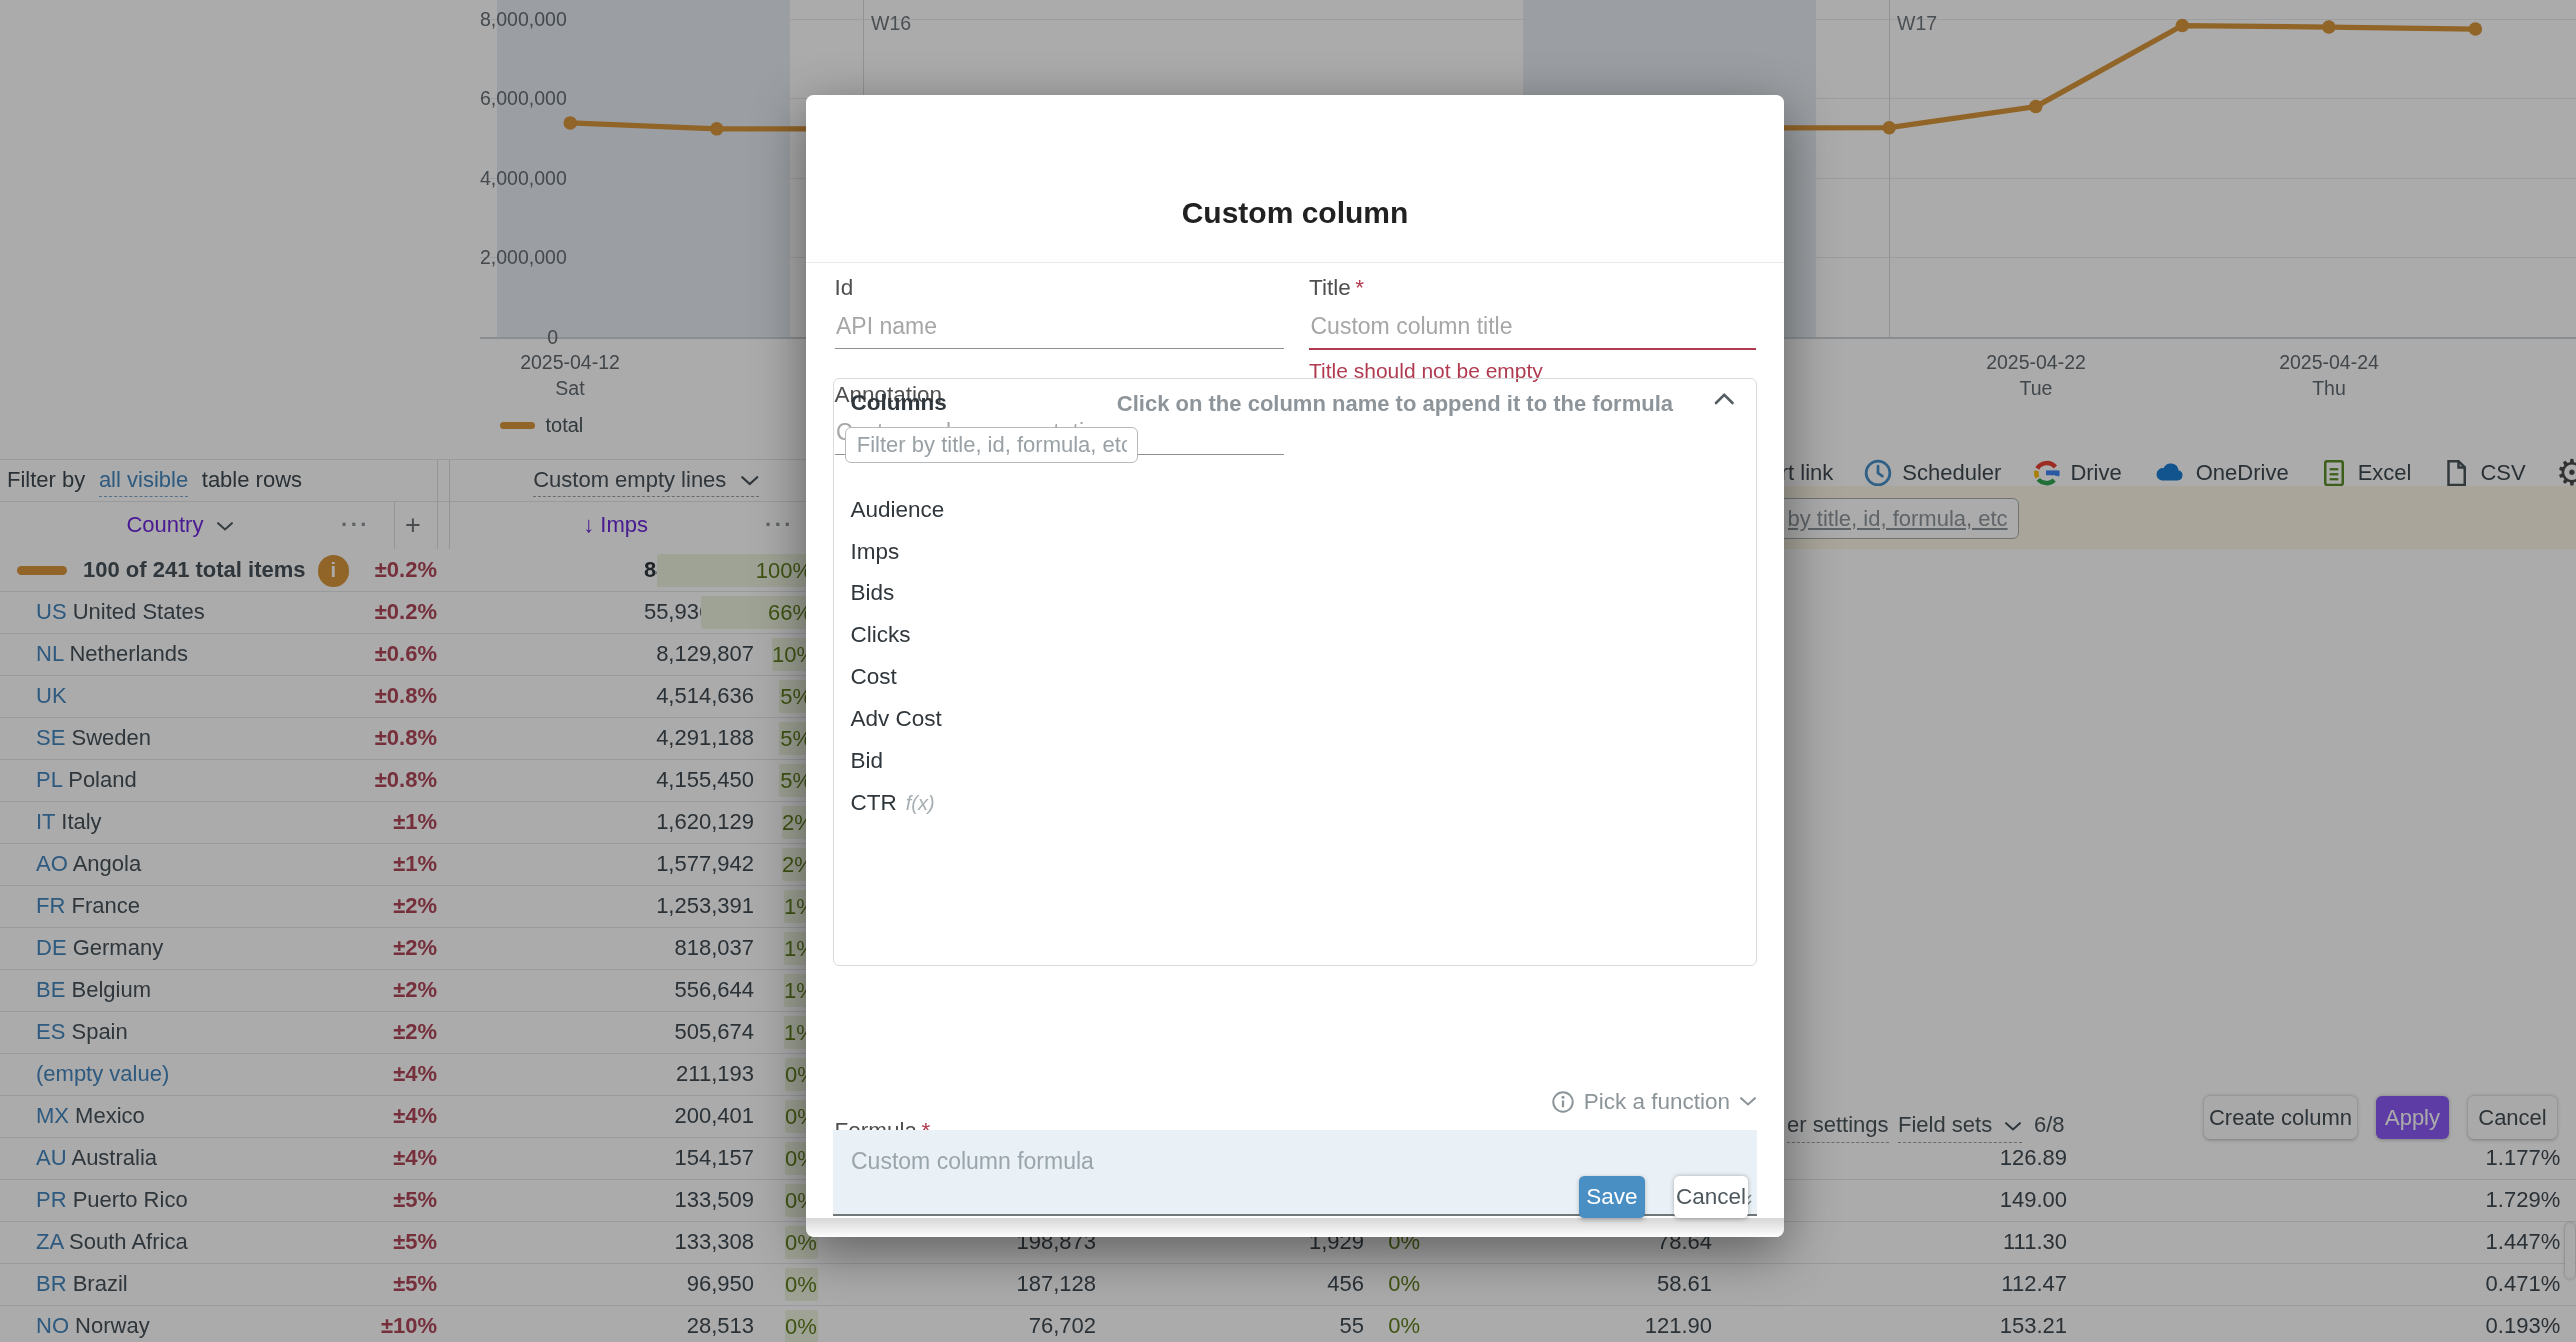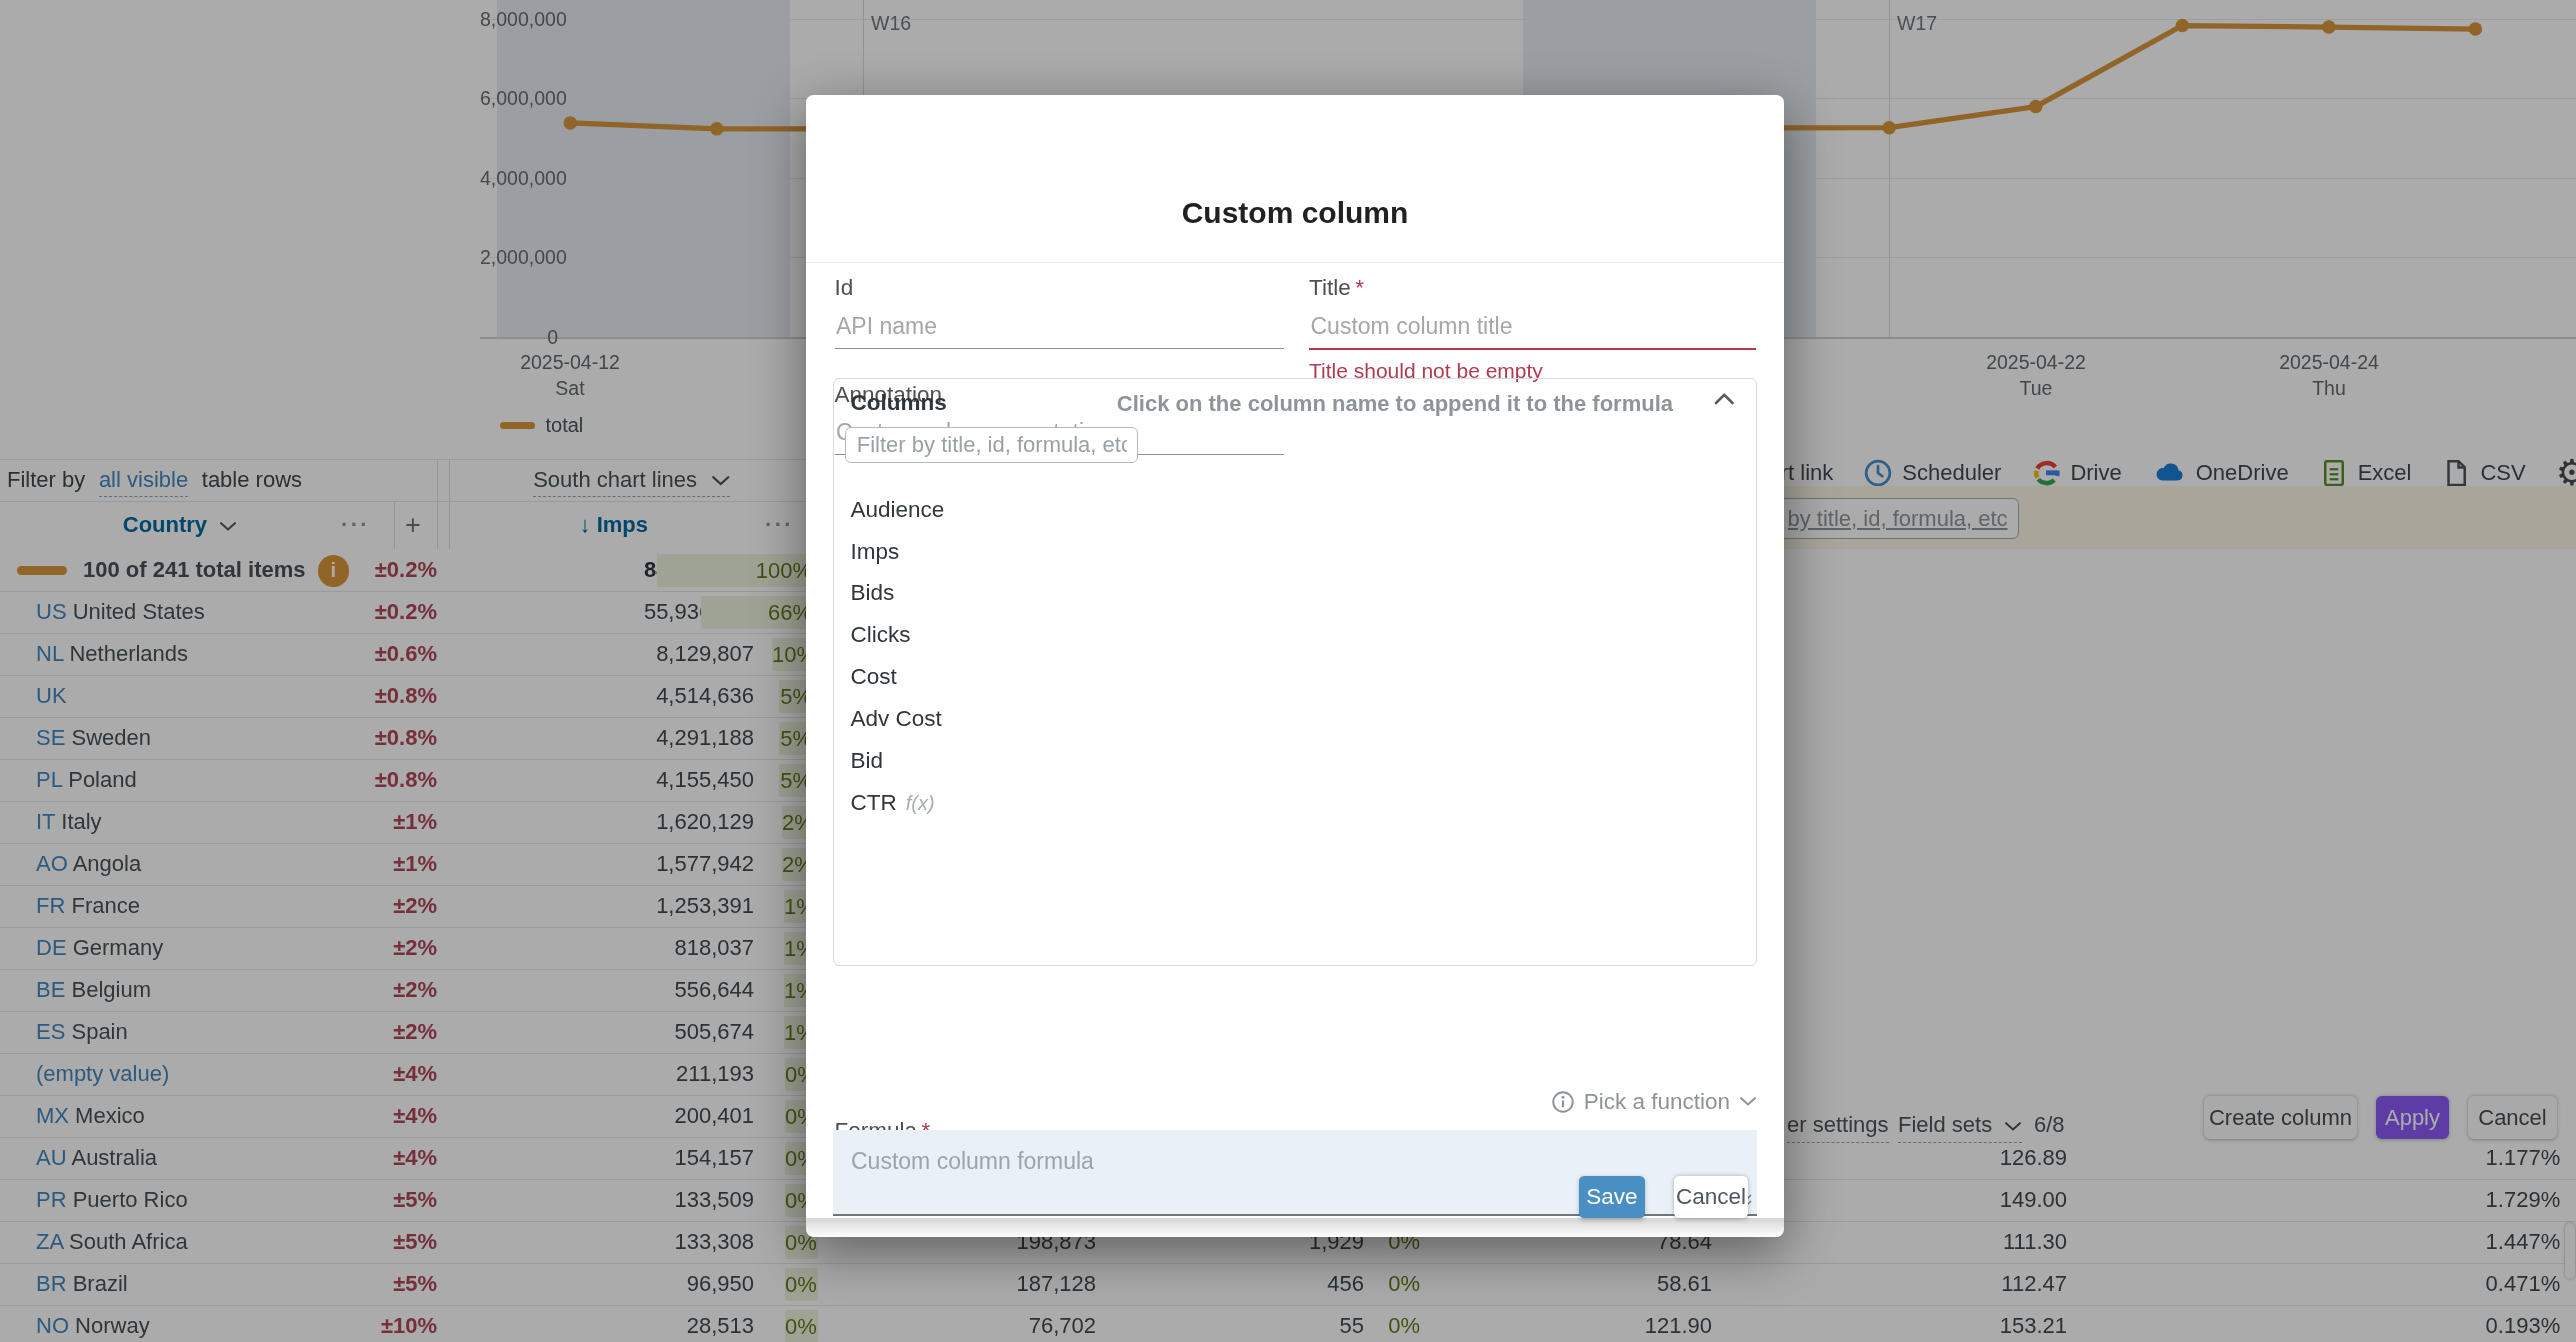--- a/index.html
+++ b/index.html
@@ -22,21 +22,21 @@
   .tb-item{display:flex;align-items:center;gap:9px;cursor:pointer;}
   .tb-item .lbl{font-size:22px;color:#3f4a51;}
   .tb-item svg{display:block;}
   .gear{font-size:36px;color:#4a4a4a;line-height:30px;}
   
   .filterrow{position:absolute;left:0;top:459px;width:818px;height:42px;line-height:42px;font-size:22px;color:#3f4a51;}
   .dashed-link{color:#4486bd;border-bottom:1.5px dashed #7fa8cc;padding-bottom:3.8px;cursor:pointer;}
   .dashed-gray{border-bottom:1.5px dashed #9aa1a6;padding-bottom:3.8px;cursor:pointer;color:#46525a;}
   .vsep{position:absolute;width:0.8px;background:#dcdfe2;}
   .hsep{position:absolute;left:0;width:2576px;height:0.8px;background:#e3e6e8;}
-  .th{position:absolute;top:501px;height:48px;line-height:48px;font-weight:bold;font-size:22px;color:#0369a1;}
+  .th{position:absolute;top:501px;height:48px;line-height:48px;font-weight:normal;font-size:22px;color:#6d28d9;}
   .menu-dots{color:#8d959b;font-weight:bold;letter-spacing:2.3px;cursor:pointer;}
   .row{position:absolute;left:0;width:2576px;height:42px;line-height:42px;font-size:22px;}
   .rowlabel{position:absolute;left:36px;white-space:nowrap;}
   .code{color:#4486bd;}
   .cname{color:#46525a;}
   .empty-name{color:#4486bd;}
   .total .rowlabel{left:83px;font-weight:bold;color:#2e363b;}
   .dash-ic{position:absolute;left:16.5px;top:16.5px;width:50px;height:9px;border-radius:4.5px;background:#d8953c;}
   .info-ic{display:inline-block;width:31.5px;height:31.5px;border-radius:50%;background:#d8953c;color:#fff;
            font-size:20px;font-weight:bold;text-align:center;line-height:31.5px;vertical-align:middle;margin-left:12px;}
@@ -200,21 +200,21 @@
       <div class="tb-item">
         <span class="ic"><span class="gear">⚙</span></span>
       </div>
     </div>
 
   <div class="filterrow">
     <span style="margin-left:7px;text-align:right;">Filter by</span>
     <span class="dashed-link" style="margin-left:7.5px;">all visible</span>
     <span style="margin-left:7.5px;">table rows</span>
     <span class="dashed-gray" style="margin-left:225px;">
-      <span>South chart lines</span>
+      <span>Custom empty lines</span>
       <svg width="19.5" height="12" viewBox="0 0 26 16" style="vertical-align:middle;margin-left:7.5px;">
           <path d="M3 3 L13 12 L23 3" fill="none" stroke="#46525a" stroke-width="3" stroke-linecap="round"></path>
         </svg>
     </span>
   </div>
   <div class="vsep" style="left:437px;top:459px;height:90px;"></div>
   <div class="vsep" style="left:449px;top:459px;height:90px;"></div>
   <div class="vsep" style="left:394px;top:501px;height:48px;"></div>
   <div class="hsep" style="top:459px;width:818px;"></div>
   <div class="hsep" style="top:501px;"></div>

